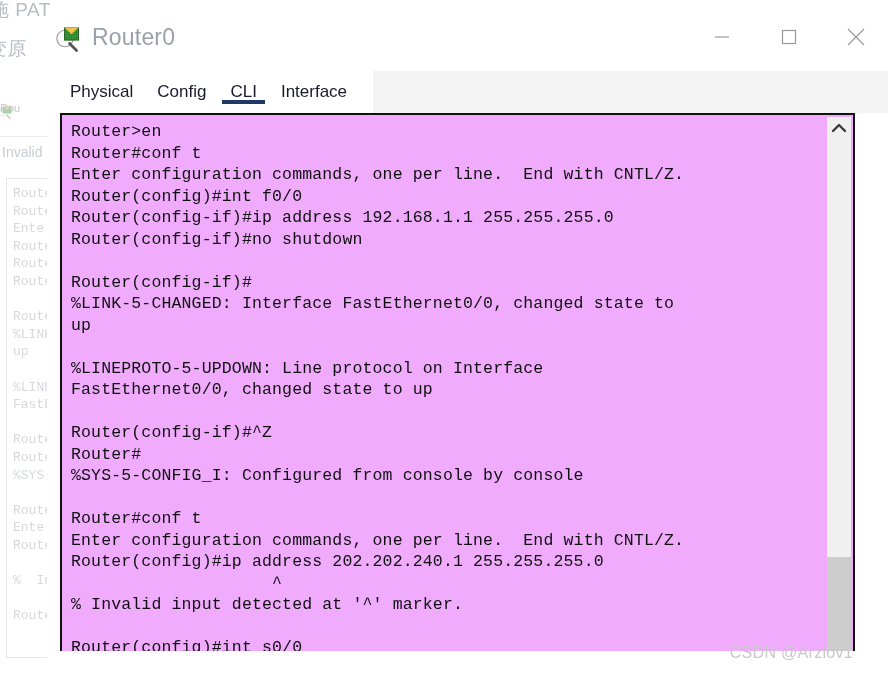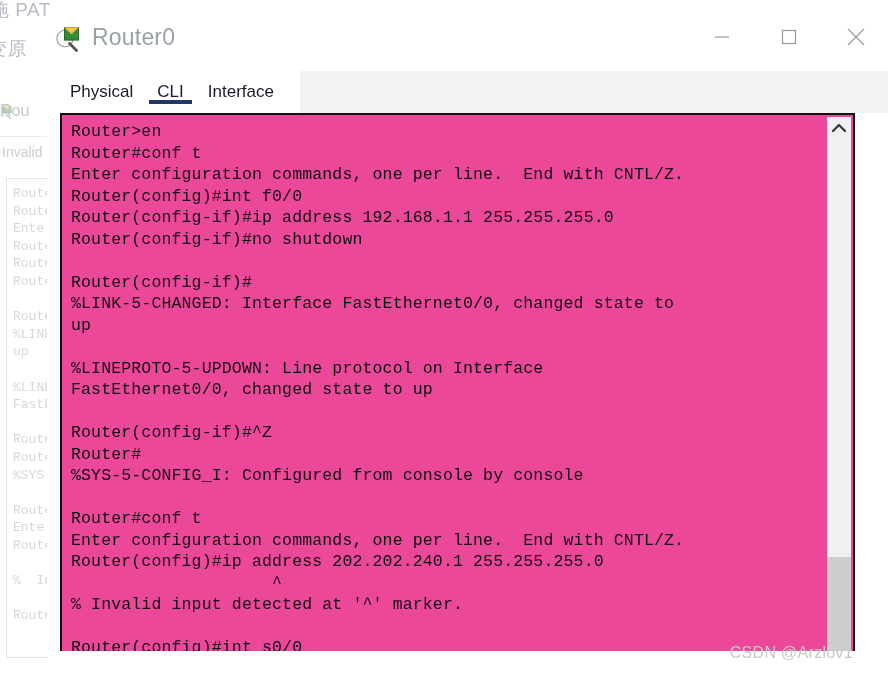--- a/index.html
+++ b/index.html
@@ -47,21 +47,21 @@
     position: absolute;
     left: -4px; top: 92px;
     width: 152px;
     height: 594px;
     background: #ffffff;
     border-right: 1px solid #e3e3e3;
   }
   .bg-win-title {
     position: absolute;
     left: 4px; top: 10px;
-    font-size: 16px;
+    font-size: 11px;
     color: #c3c6cd;
     white-space: nowrap;
   }
   .bg-win-icon {
     position: absolute;
     left: 2px; top: 13px;
     width: 17px; height: 15px;
     opacity: 0.45;
   }
   .bg-win-sep {
@@ -200,21 +200,21 @@
     color: #2a2a35;
   }
 
   
   .term-wrap {
     position: relative;
     margin: 0 34px 0 13px;
     height: 538px;
     border: 2px solid #111111;
     border-bottom: none;
-    background: #ec4899;
+    background: #f0abfc;
     overflow: hidden;
   }
   .term-text {
     position: absolute;
     left: 9px; top: 6px;
     margin: 0;
     font-family: "Liberation Mono", "DejaVu Sans Mono", monospace;
     font-size: 16.5px;
     line-height: 21.5px;
     color: #101010;
@@ -351,20 +351,23 @@
         </div>
       </div>
     </div>
 
     <div class="tabstrip">
       <div class="tabpanel-bg"></div>
       <div class="tabs">
         <div class="tab">
           <span>Physical</span>
         </div>
+        <div class="tab">
+          <span>Config</span>
+        </div>
         <div class="tab active">
           <span>CLI</span>
         </div>
         <div class="tab">
           <span>Interface</span>
         </div>
       </div>
     </div>
 
 

